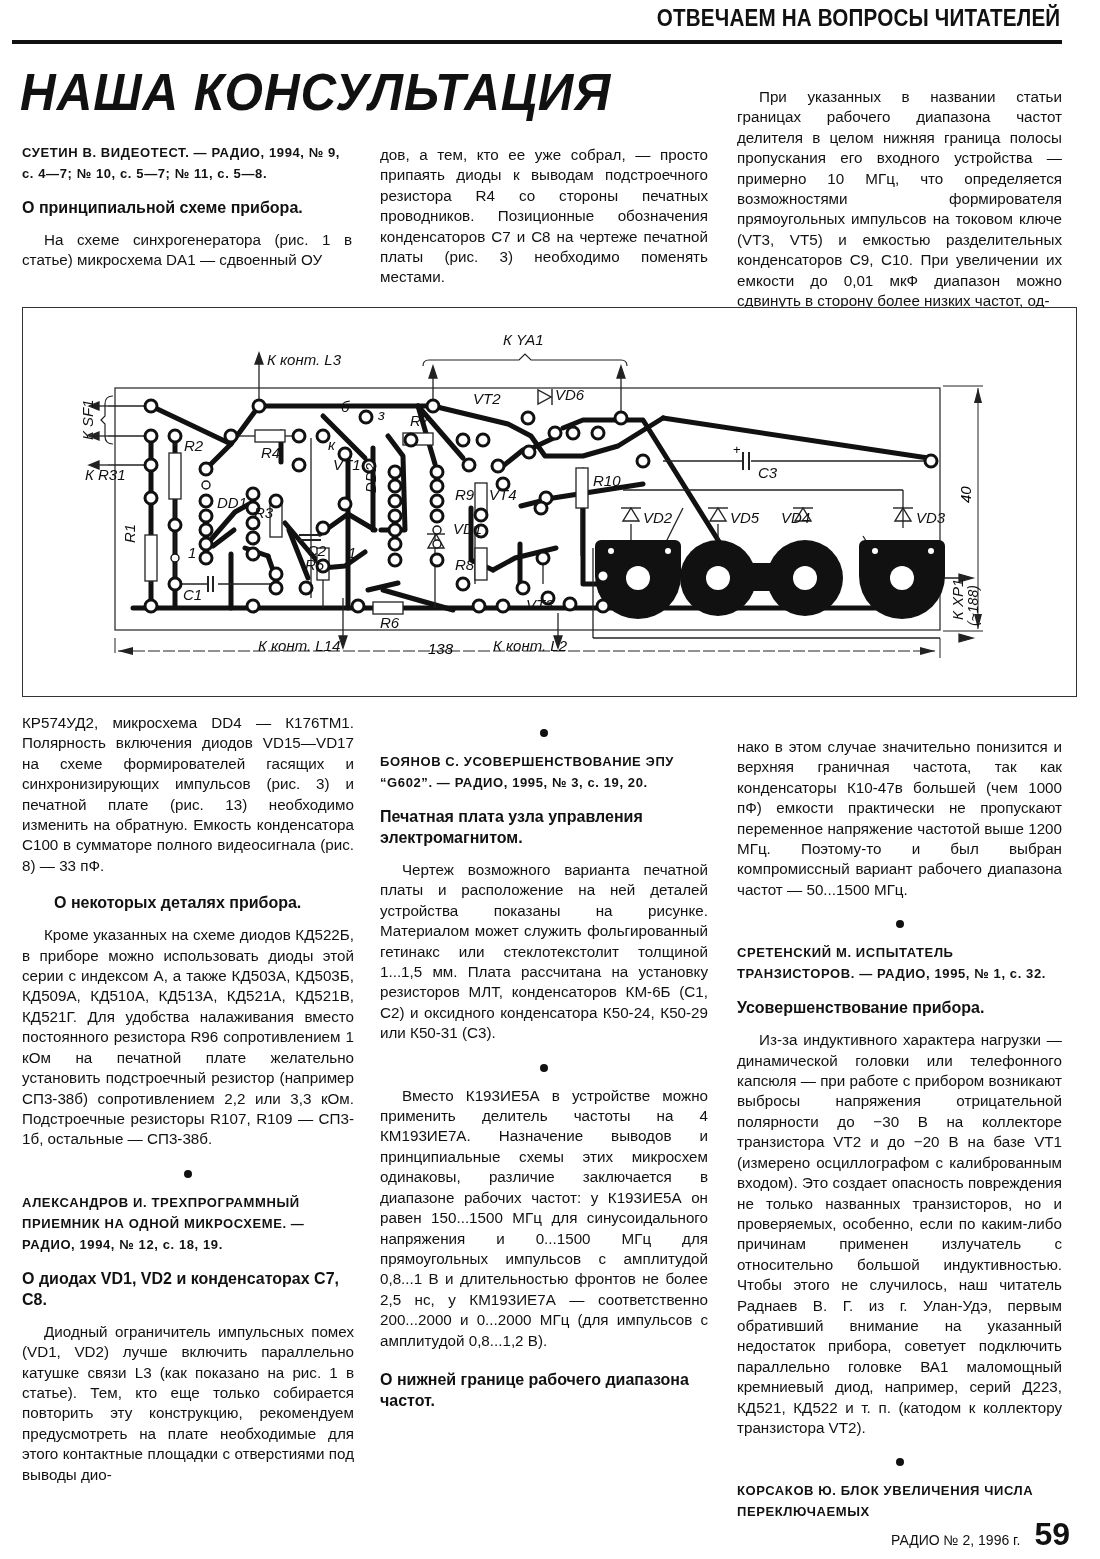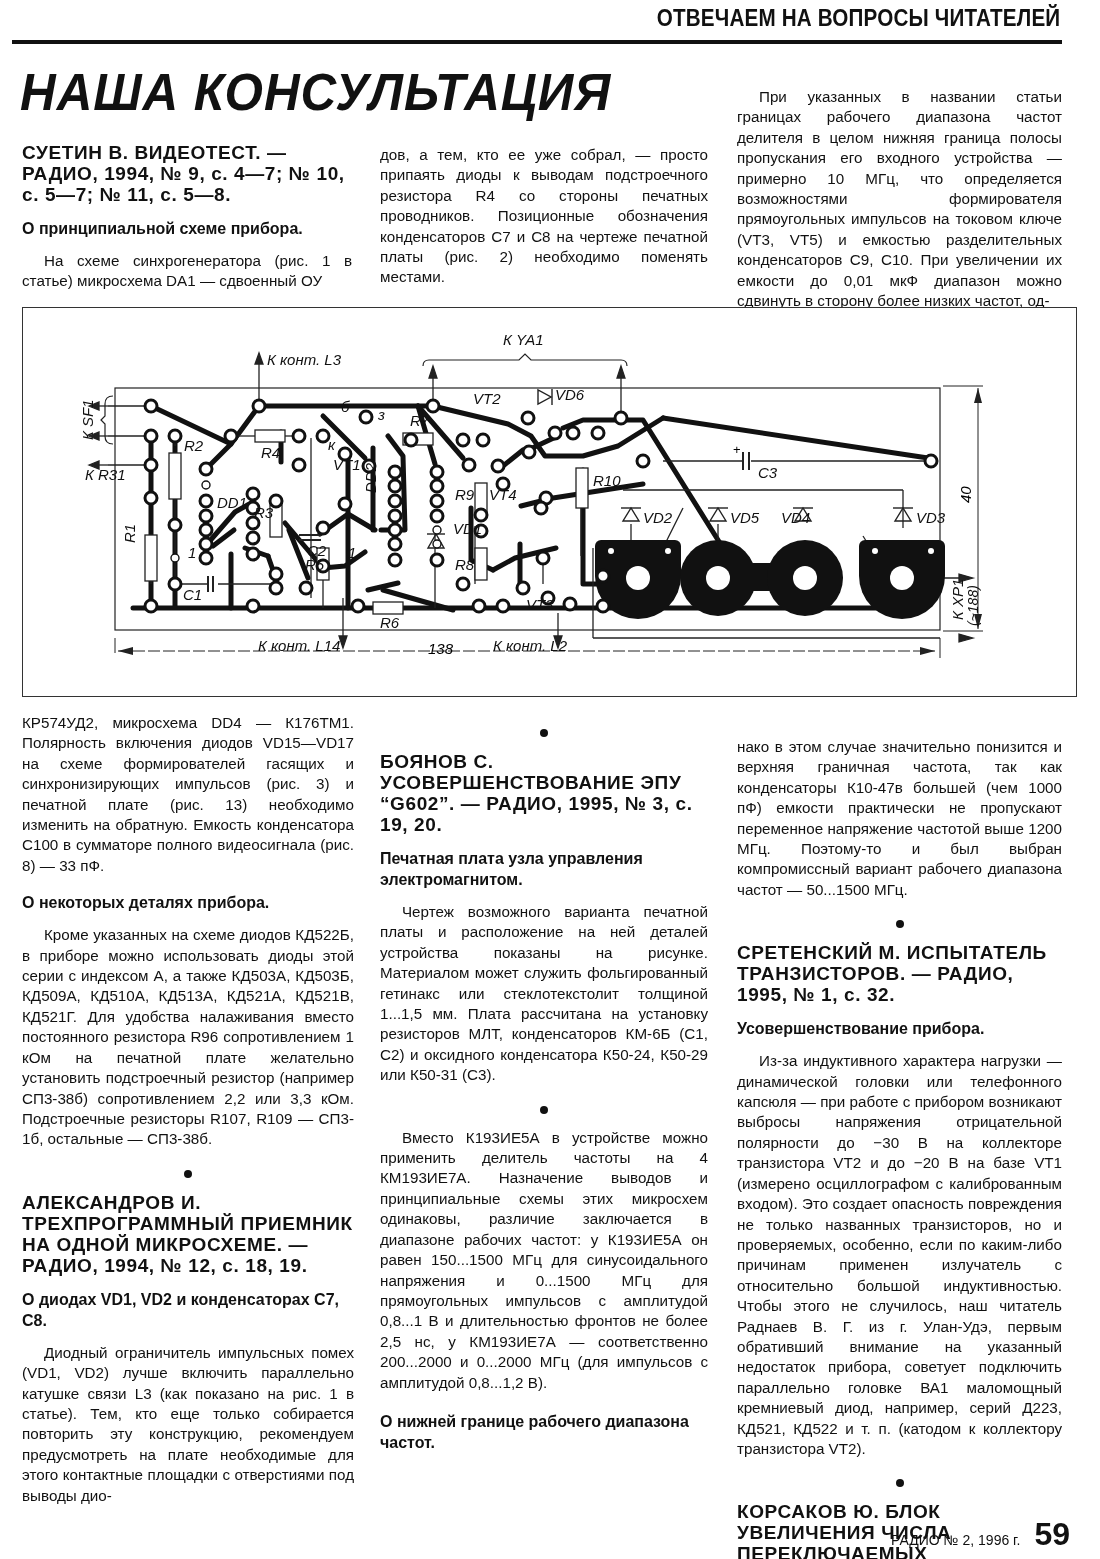--- a/index.html
+++ b/index.html
@@ -2,21 +2,21 @@
 <html><head>
 <meta charset="utf-8">
 <style>
   html, body { margin:0; padding:0; background:#ffffff; }
   body { width:1100px; height:1559px; position:relative; overflow:hidden; color:#111; font-family:"Liberation Sans", sans-serif; }
   .section-header { position:absolute; top:4px; right:40px; font-family:"Liberation Sans", sans-serif; font-weight:bold; font-size:24px; letter-spacing:0.2px; transform:scaleX(0.86); transform-origin:right top; }
   .header-rule { position:absolute; top:40px; left:12px; width:1050px; height:4px; background:#111; }
   .page-title { position:absolute; top:62px; left:20px; font-family:"Liberation Sans", sans-serif; font-weight:bold; font-style:italic; font-size:52px; letter-spacing:1px; transform:scaleX(0.95); transform-origin:left top; }
   .col { position:absolute; font-size:15.2px; line-height:20.4px; }
   .col p { margin:0; text-align:justify; text-indent:22px; hyphens:manual; }
-  .col .art-title { font-weight:bold; font-size:19px; line-height:21px; letter-spacing:0.6px; margin:0 0 13px 0; text-indent:0; text-align:left; }
+  .col .art-title { font-weight:bold; font-size:13px; line-height:21px; letter-spacing:0.6px; margin:0 0 13px 0; text-indent:0; text-align:left; }
   .col .sub { font-weight:bold; font-size:16px; line-height:21px; margin:0 0 12px 0; text-indent:0; text-align:left; }
   .col .nois { text-indent:0; }
   .bullet { text-align:center; font-size:16px; line-height:18px; margin:14px 0 10px 0; }
   .bullet span { display:inline-block; width:8px; height:8px; border-radius:50%; background:#111; }
   .figure { position:absolute; left:22px; top:307px; width:1053px; height:388px; border:1.5px solid #333; background:#fff; }
   .footer { position:absolute; top:1516px; right:30px; display:flex; align-items:baseline; gap:14px; }
   .footer .issue { font-size:14px; }
   .footer .pnum { font-size:32px; font-weight:bold; }
   b.inline { font-weight:normal; }
 </style>
@@ -27,21 +27,21 @@
 <div class="header-rule"></div>
 <div class="page-title">НАША КОНСУЛЬТАЦИЯ</div>
 
 <div class="col" style="left:22px; top:142px; width:330px;">
   <p class="art-title">СУЕТИН В. ВИДЕОТЕСТ. — РАДИО, 1994, № 9, с. 4—7; № 10, с. 5—7; № 11, с. 5—8.</p>
   <p class="sub">О принципиальной схеме прибора.</p>
   <p>На схеме синхрогенератора (рис. 1 в статье) микросхема DA1 — сдвоенный ОУ</p>
 </div>
 
 <div class="col" style="left:380px; top:145px; width:328px;">
-  <p class="nois">дов, а тем, кто ее уже собрал, — просто припаять диоды к выводам подстроечного резистора R4 со стороны печатных проводников. Позиционные обозначения конденсаторов С7 и С8 на чертеже печатной платы (рис. 2) необходимо поменять местами.</p>
+  <p class="nois">дов, а тем, кто ее уже собрал, — просто припаять диоды к выводам подстроечного резистора R4 со стороны печатных проводников. Позиционные обозначения конденсаторов С7 и С8 на чертеже печатной платы (рис. 3) необходимо поменять местами.</p>
 </div>
 
 <div class="col" style="left:737px; top:87px; width:325px;">
   <p>При указанных в названии статьи границах рабочего диапазона частот делителя в целом нижняя граница полосы пропускания его входного устройства — примерно 10 МГц, что определяется возможностями формирователя прямоугольных импульсов на токовом ключе (VT3, VT5) и емкостью разделительных конденсаторов С9, С10. При увеличении их емкости до 0,01 мкФ диапазон можно сдвинуть в сторону более низких частот, од-</p>
 </div>
 
 <div class="figure">
   <svg width="1053" height="388" viewBox="0 0 1053 388" xmlns="http://www.w3.org/2000/svg" font-family="Liberation Sans, sans-serif" font-style="italic" font-size="15">
 
     <rect x="92" y="80" width="825" height="242" fill="none" stroke="#222" stroke-width="1.2"></rect>
@@ -326,21 +326,21 @@
       <text x="325" y="250">1</text>
       <text x="318" y="104">б</text>
       <text x="355" y="112">з</text>
       <text x="305" y="142">к</text>
     </g>
   </svg>
 </div>
 
 <div class="col" style="left:22px; top:713px; width:332px;">
   <p class="nois">КР574УД2, микросхема DD4 — К176ТМ1. Полярность включения диодов VD15—VD17 на схеме формирователей гасящих и синхронизирующих импульсов (рис. 3) и печатной плате (рис. 13) необходимо изменить на обратную. Емкость конденсатора С100 в сумматоре полного видеосигнала (рис. 8) — 33 пФ.</p>
-  <p class="sub" style="margin-top:16px;">О некоторых деталях прибора.</p>
+  <p class="sub" style="margin-top:16px;margin-left:32px;">О некоторых деталях прибора.</p>
   <p>Кроме указанных на схеме диодов КД522Б, в приборе можно использовать диоды этой серии с индексом А, а также КД503А, КД503Б, КД509А, КД510А, КД513А, КД521А, КД521В, КД521Г. Для удобства налаживания вместо постоянного резистора R96 сопротивлением 1 кОм на печатной плате желательно установить подстроечный резистор (например СП3-38б) сопротивлением 2,2 или 3,3 кОм. Подстроечные резисторы R107, R109 — СП3-1б, остальные — СП3-38б.</p>
   <div class="bullet"><span></span></div>
   <p class="art-title">АЛЕКСАНДРОВ И. ТРЕХПРОГРАММНЫЙ ПРИЕМНИК НА ОДНОЙ МИКРОСХЕМЕ. — РАДИО, 1994, № 12, с. 18, 19.</p>
   <p class="sub">О диодах VD1, VD2 и конденсаторах С7, С8.</p>
   <p>Диодный ограничитель импульсных помех (VD1, VD2) лучше включить параллельно катушке связи L3 (как показано на рис. 1 в статье). Тем, кто еще только собирается повторить эту конструкцию, рекомендуем предусмотреть на плате необходимые для этого контактные площадки с отверстиями под выводы дио-</p>
 </div>
 
 <div class="col" style="left:380px; top:713px; width:328px;">
   <div class="bullet" style="margin-top:10px;"><span></span></div>
   <p class="art-title">БОЯНОВ С. УСОВЕРШЕНСТВОВАНИЕ ЭПУ “G602”. — РАДИО, 1995, № 3, с. 19, 20.</p>

